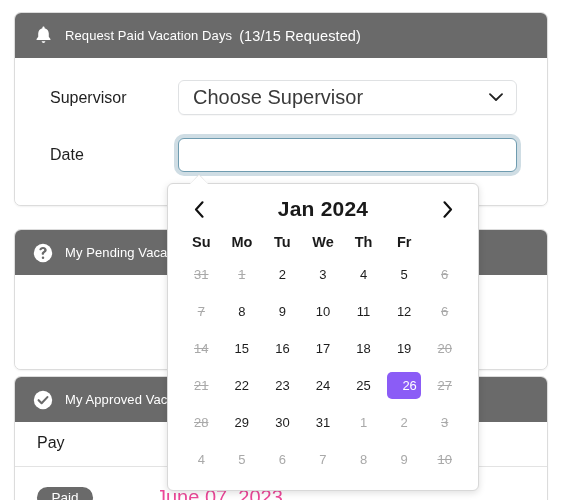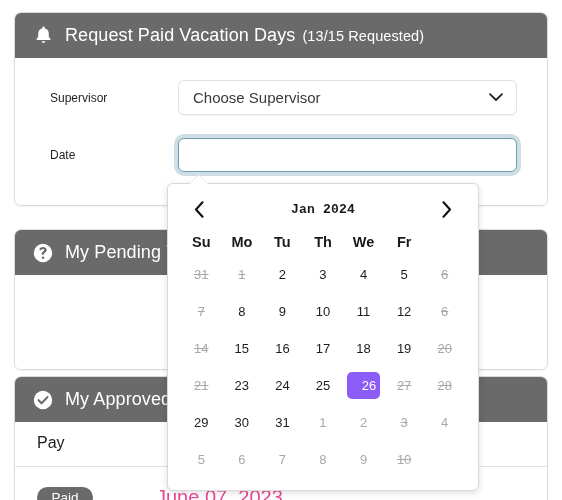--- a/index.html
+++ b/index.html
@@ -48,21 +48,21 @@
   .card-header .hdr-icon {
     display: inline-flex;
     align-items: center;
     justify-content: center;
     width: 22px;
     height: 22px;
     margin-right: 11px;
     flex: 0 0 auto;
   }
   .card-header .hdr-title {
-    font-size: 18px;
+    font-size: 13px;
     white-space: nowrap;
   }
   .card-header .hdr-sub {
     font-size: 14.5px;
     margin-left: 7px;
     white-space: nowrap;
   }
 
   .card-body {
     background: #ffffff;
@@ -74,36 +74,36 @@
   #card-request .card-body { height: 149px; position: relative; }
 
   .form-row {
     position: absolute;
     display: flex;
     align-items: center;
     left: 35px;
     right: 30px;
   }
   .form-row .form-label {
-    font-size: 12px;
+    font-size: 16px;
     color: #1f1f1f;
     width: 128px;
     flex: 0 0 128px;
   }
   .select-box {
     flex: 1 1 auto;
     height: 35px;
     background: #ffffff;
     border: 1px solid #dfe1e3;
     border-radius: 6px;
     display: flex;
     align-items: center;
     padding: 0 12px 0 14px;
     box-sizing: border-box;
-    font-size: 15px;
+    font-size: 20px;
     color: #3a3a3a;
     box-shadow: 0 1px 1px rgba(0,0,0,0.03);
     justify-content: space-between;
   }
   .chev {
     width: 16px;
     height: 16px;
     flex: 0 0 auto;
     display: inline-flex;
     align-items: center;
@@ -240,25 +240,24 @@
   .dp-nav {
     width: 26px;
     height: 26px;
     display: inline-flex;
     align-items: center;
     justify-content: center;
     color: #111;
     cursor: pointer;
   }
   .dp-title {
-    font-size: 13px;
+    font-size: 21px;
     font-weight: bold;
     color: #1a1a1a;
     letter-spacing: 0.2px;
-    font-family: Liberation Mono, monospace;
   }
 
   .dp-grid {
     display: grid;
     grid-template-columns: repeat(7, 1fr);
     row-gap: 4px;
   }
   .dp-dow {
     text-align: center;
     font-size: 14.5px;
@@ -386,22 +385,22 @@
         <svg width="11" height="17" viewBox="0 0 11 17" aria-hidden="true">
           <path d="M2.5 1.3 L9 8.5 L2.5 15.7" fill="none" stroke="#111" stroke-width="2.1" stroke-linecap="round" stroke-linejoin="round"></path>
         </svg>
       </span>
     </div>
 
     <div class="dp-grid" id="dp-dow-row">
         <div class="dp-dow">Su</div>
         <div class="dp-dow">Mo</div>
         <div class="dp-dow">Tu</div>
+        <div class="dp-dow">We</div>
         <div class="dp-dow">Th</div>
-        <div class="dp-dow">We</div>
         <div class="dp-dow">Fr</div>
       </div>
     <div class="dp-grid" id="dp-days">
         <div class="dp-day muted disabled">
           <span>31</span>
         </div>
         <div class="dp-day disabled">
           <span>1</span>
         </div>
         <div class="dp-day">
@@ -458,20 +457,23 @@
         <div class="dp-day">
           <span>19</span>
         </div>
         <div class="dp-day muted disabled">
           <span>20</span>
         </div>
         <div class="dp-day muted disabled">
           <span>21</span>
         </div>
         <div class="dp-day">
+          <span>22</span>
+        </div>
+        <div class="dp-day">
           <span>23</span>
         </div>
         <div class="dp-day">
           <span>24</span>
         </div>
         <div class="dp-day">
           <span>25</span>
         </div>
         <div class="dp-day selected">
           <span>26</span>

